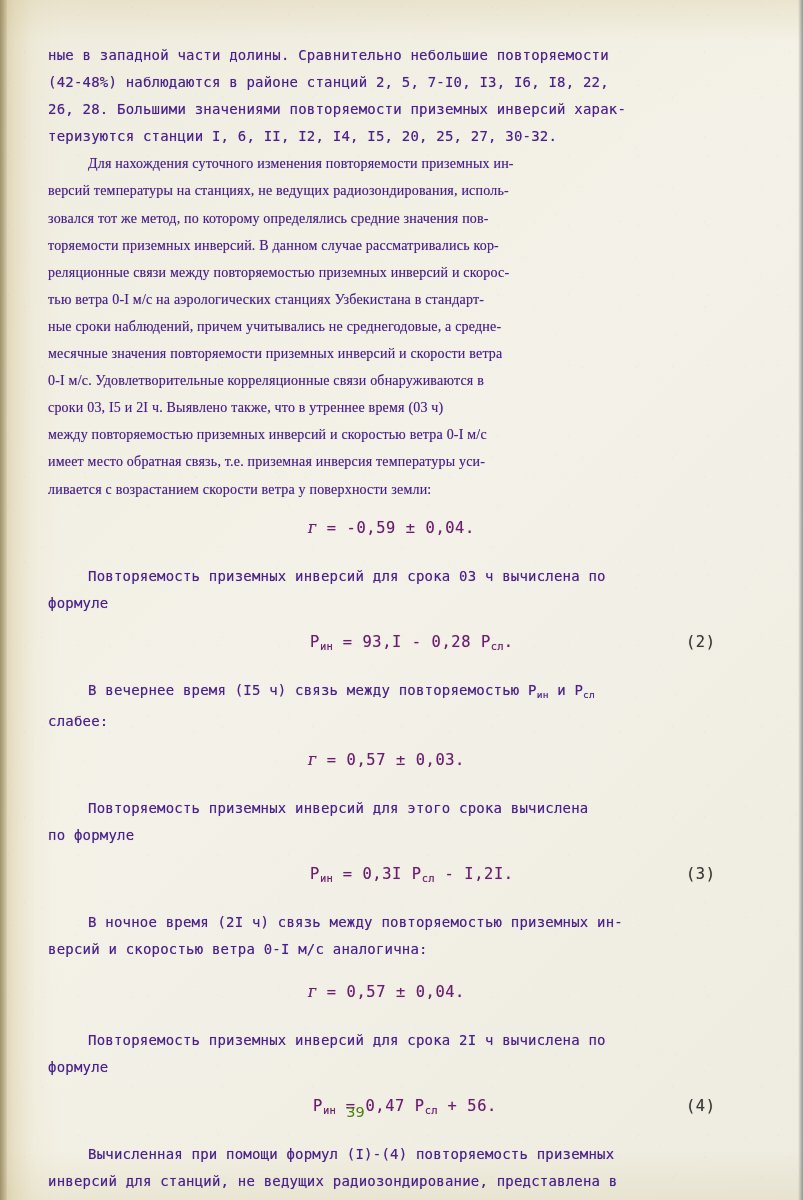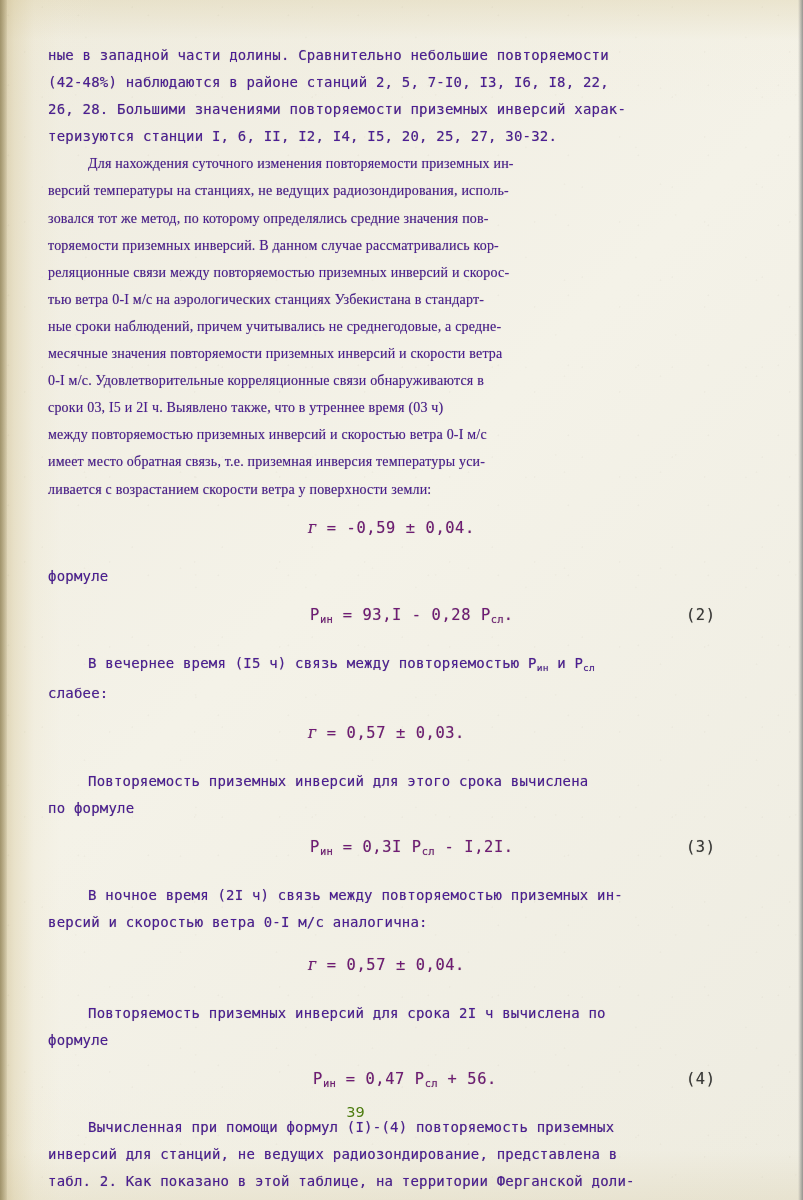--- a/index.html
+++ b/index.html
@@ -181,20 +181,21 @@
     <div class="formula-row">
       <div class="formula c1">
         <span class="rsym">ᴦ</span>
         <span>= -0,59 ± 0,04.</span>
       </div>
     </div>
 
     <div class="gap-sm"></div>
 
     <div class="para">
+      <div class="ptext indent">Повторяемость приземных инверсий для срока 03 ч вычислена по</div>
       <div class="ptext">формуле</div>
     </div>
 
     <div class="gap-sm"></div>
 
     <div class="formula-row">
       <div class="formula c2">
         <span>P</span><sub>ин</sub>
         <span>= 93,I - 0,28 P</span><sub>сл</sub><span>.</span>
       </div>

